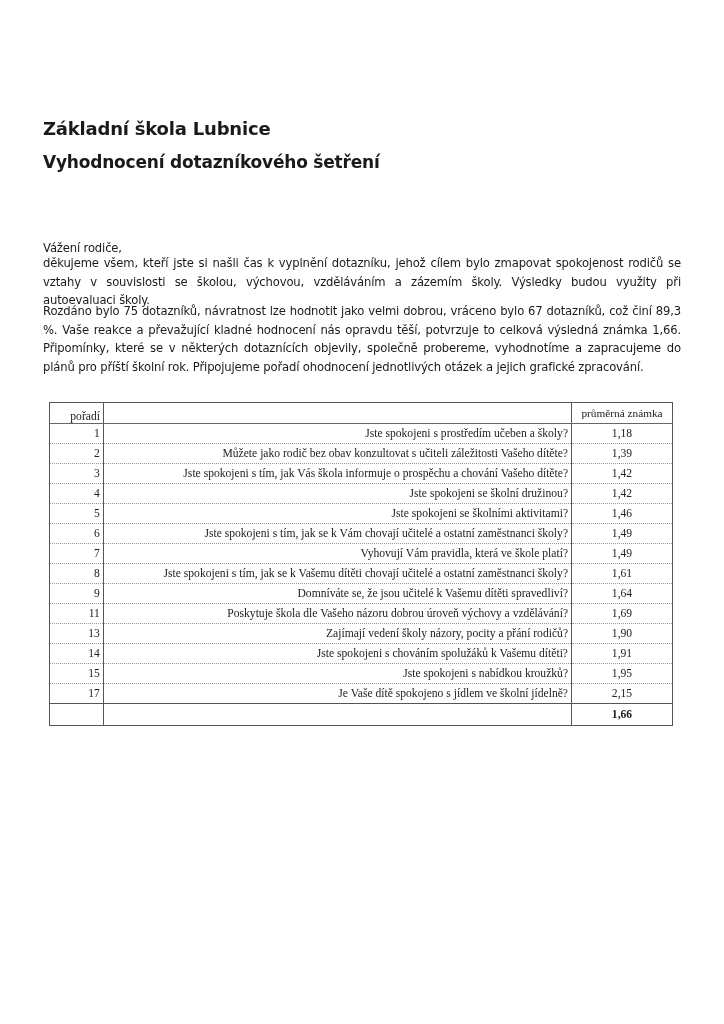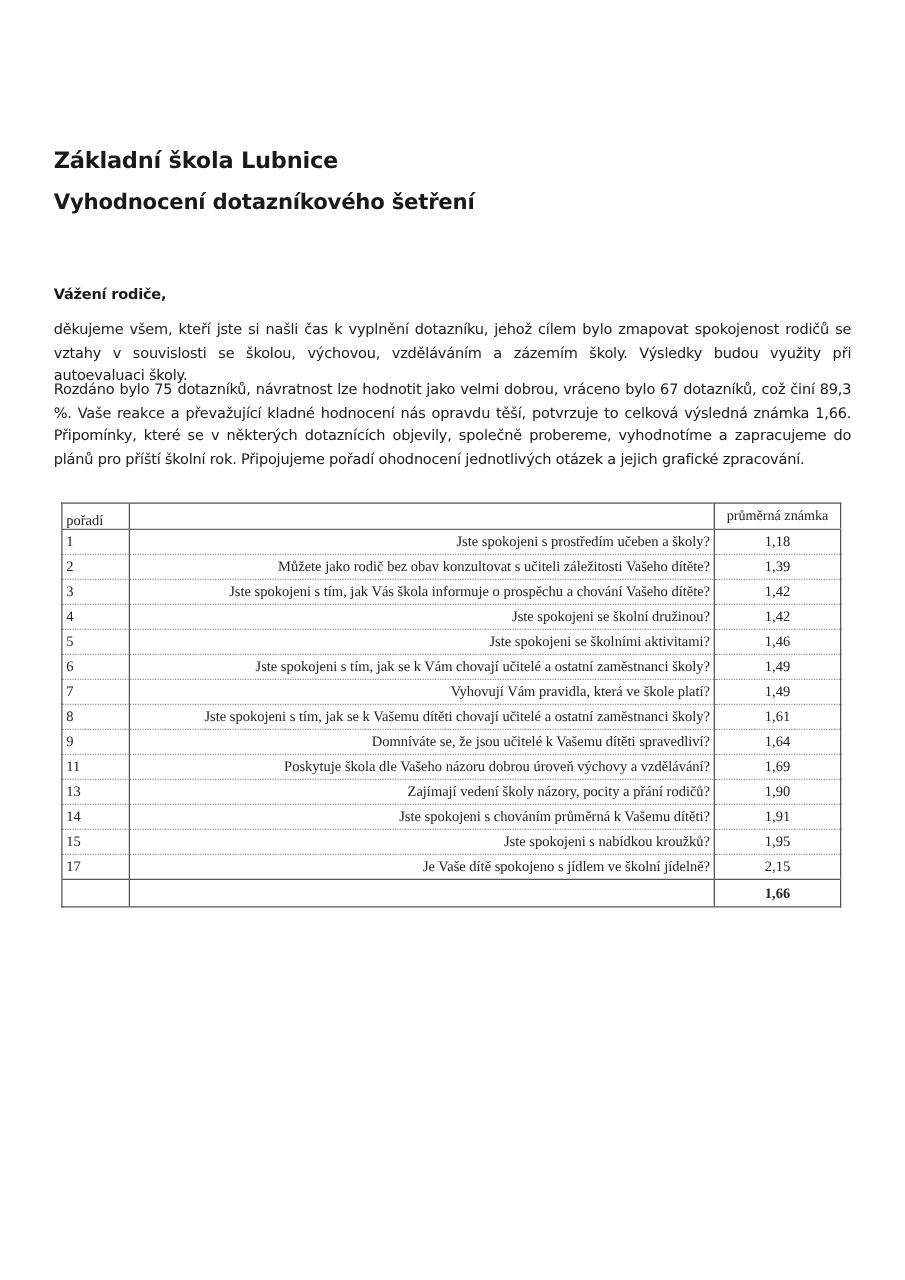--- a/index.html
+++ b/index.html
@@ -1,27 +1,27 @@
 <!DOCTYPE html>
 <html><head>
 <meta charset="utf-8">
 <style>
   html, body { margin: 0; padding: 0; background: #ffffff; }
   body { width: 724px; height: 1024px; position: relative; overflow: hidden; font-family: "DejaVu Sans", sans-serif; color: #1a1a1a; }
   .page { position: absolute; left: 0; top: 0; width: 724px; height: 1024px; }
   .h1 { position: absolute; left: 43px; top: 118px; font-size: 18px; font-weight: bold; letter-spacing: -0.2px; }
   .h2 { position: absolute; left: 43px; top: 152px; font-size: 17px; font-weight: bold; letter-spacing: -0.2px; }
   .p { position: absolute; left: 43px; width: 638px; font-size: 11.6px; line-height: 18.5px; letter-spacing: -0.15px; text-align: justify; }
-  .salutation { top: 226px; font-weight: bold; }
+  .salutation { top: 239px; }
   .para1 { top: 254px; }
   .para2 { top: 302px; }
   table.survey { position: absolute; left: 49px; top: 402px; width: 624px; border-collapse: collapse; font-family: "Liberation Serif", serif; font-size: 11.6px; color: #222; border: 1.5px solid #555; }
   table.survey td, table.survey th { height: 19px; padding: 0 3px; border-bottom: 1px dotted #999; font-weight: normal; }
   table.survey th { border-bottom: 1px solid #666; height: 20px; }
-  table.survey td.c1, table.survey th.c1 { width: 47px; text-align: left; border-right: 1px solid #555; }
+  table.survey td.c1, table.survey th.c1 { width: 47px; text-align: right; border-right: 1px solid #555; }
   table.survey td.c2, table.survey th.c2 { width: 463px; text-align: right; border-right: 1px solid #555; }
   table.survey td.c3, table.survey th.c3 { width: 94px; text-align: center; }
   table.survey th.c1 { vertical-align: bottom; }
   table.survey th.c3 { white-space: nowrap; font-size: 11.3px; }
   table.survey tr.total td { border-top: 1px solid #555; border-bottom: none; height: 21px; }
   table.survey tr.total td.c3 { font-weight: bold; }
 </style>
 </head>
 <body>
 
@@ -92,21 +92,21 @@
           <td class="c2">Poskytuje škola dle Vašeho názoru dobrou úroveň výchovy a vzdělávání?</td>
           <td class="c3">1,69</td>
         </tr>
         <tr>
           <td class="c1">13</td>
           <td class="c2">Zajímají vedení školy názory, pocity a přání rodičů?</td>
           <td class="c3">1,90</td>
         </tr>
         <tr>
           <td class="c1">14</td>
-          <td class="c2">Jste spokojeni s chováním průměrná k Vašemu dítěti?</td>
+          <td class="c2">Jste spokojeni s chováním spolužáků k Vašemu dítěti?</td>
           <td class="c3">1,91</td>
         </tr>
         <tr>
           <td class="c1">15</td>
           <td class="c2">Jste spokojeni s nabídkou kroužků?</td>
           <td class="c3">1,95</td>
         </tr>
         <tr>
           <td class="c1">17</td>
           <td class="c2">Je Vaše dítě spokojeno s jídlem ve školní jídelně?</td>

